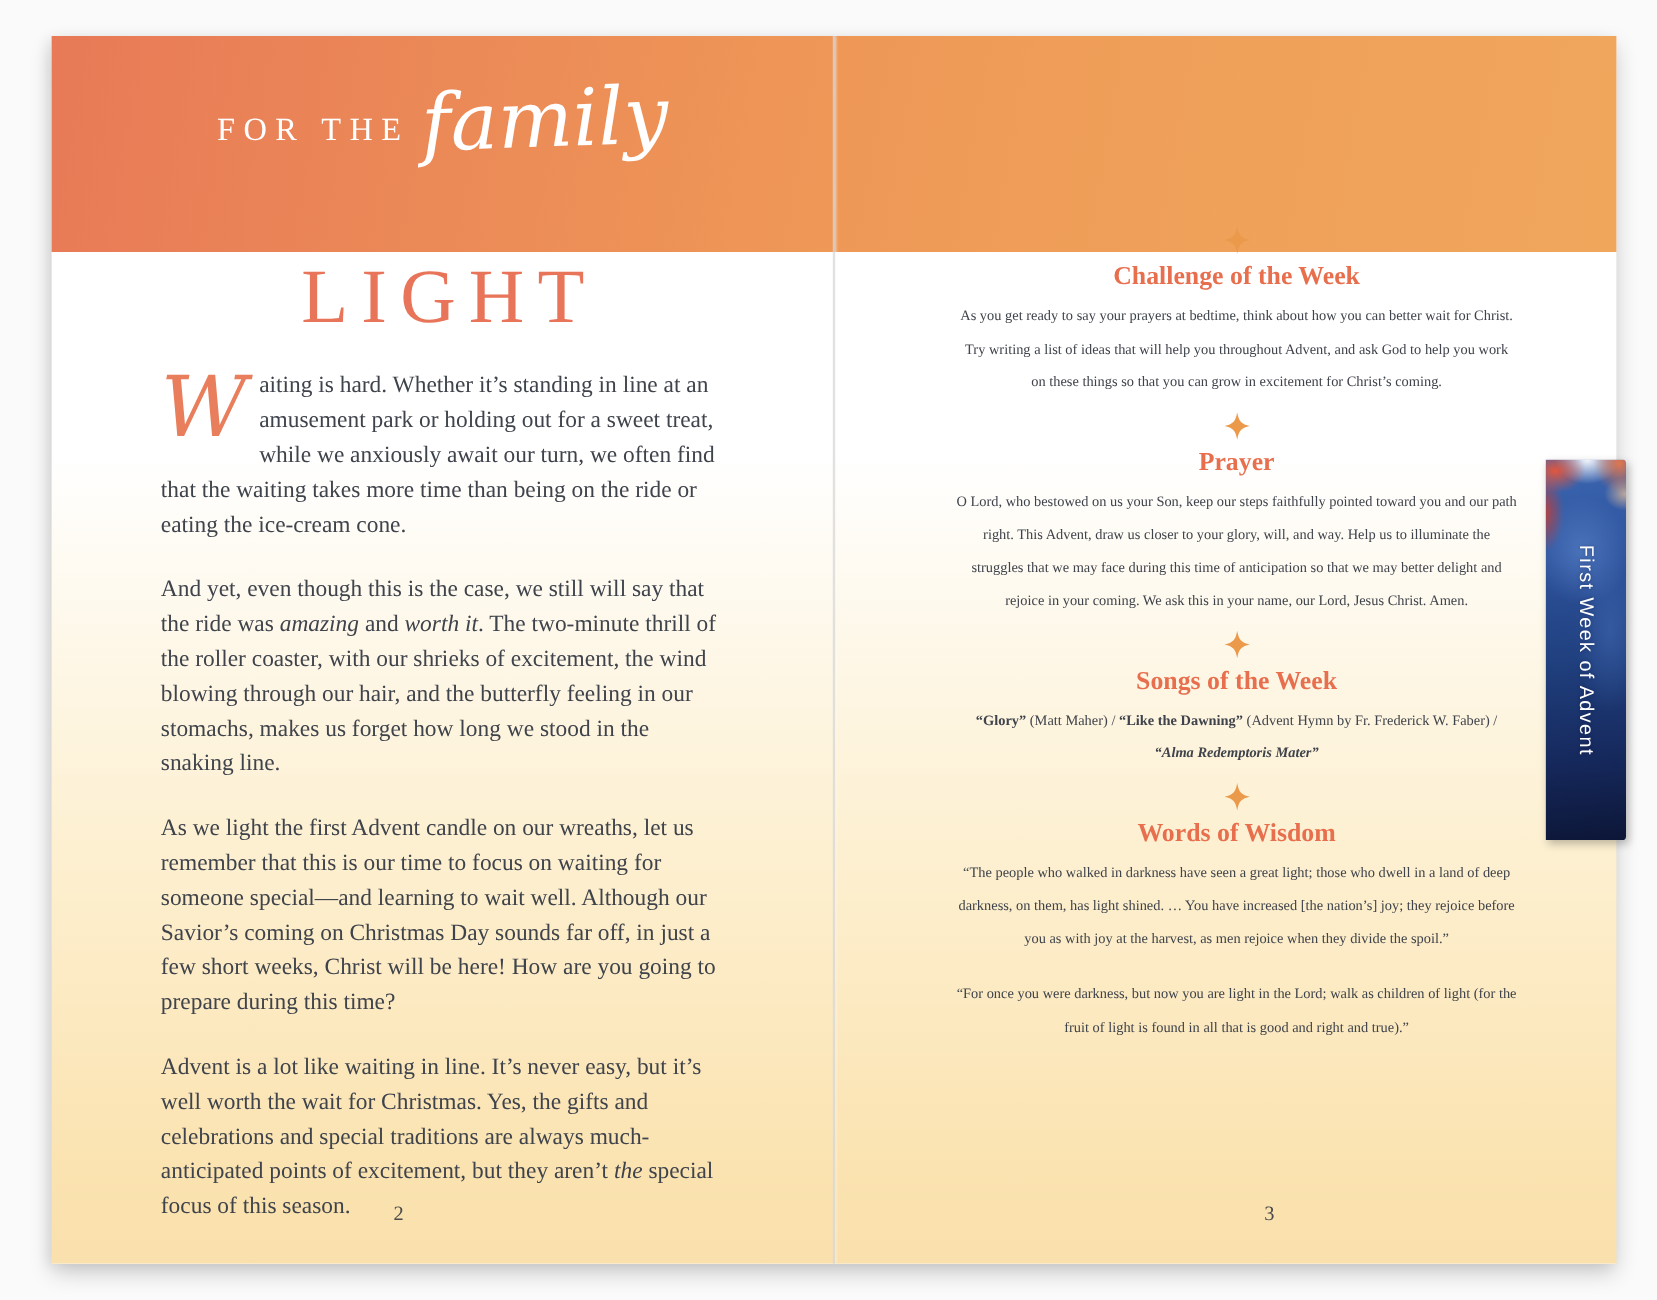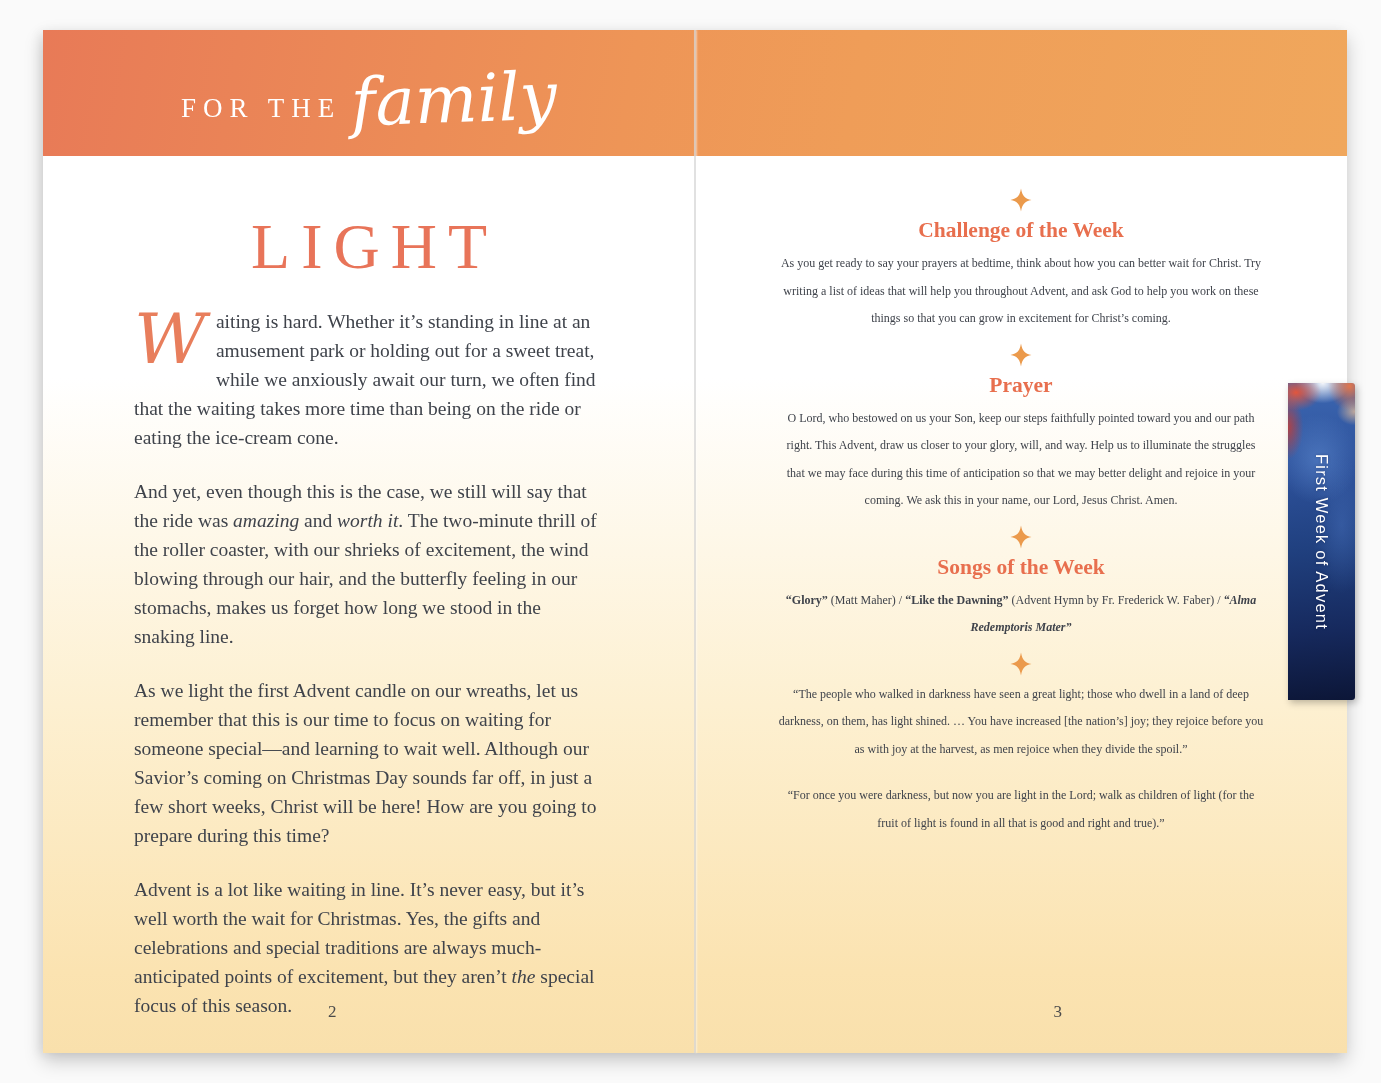--- a/index.html
+++ b/index.html
@@ -10,21 +10,21 @@
     position:relative;
     overflow:hidden;
   }
   .spread {
     position:absolute; left:43px; top:30px;
     width:1304px; height:1023px;
     box-shadow:0 8px 18px rgba(0,0,0,0.20), -4px 2px 10px rgba(0,0,0,0.06);
     background:linear-gradient(180deg,#ffffff 0%,#ffffff 34%,#fdf0d1 66%,#fbe3b1 92%,#f9e0ac 100%);
   }
   .header-band {
-    position:absolute; left:0; top:0; width:100%; height:126px;
+    position:absolute; left:0; top:0; width:100%; height:180px;
     background:linear-gradient(100deg,#e87a57 0%,#ee9557 45%,#ef9d58 62%,#f0a75c 100%);
   }
   .header-title {
     position:absolute; left:0; top:0; width:652px; height:142px;
     display:flex; align-items:center; justify-content:center;
   }
   .eyebrow {
     color:#ffffff; font-family:"Liberation Serif", serif;
     font-size:27px; letter-spacing:7px; font-weight:400;
     margin-top:14px;
@@ -52,21 +52,21 @@
   .body-copy p { margin-bottom:25px; }
   .body-copy i { font-style:italic; }
   .dropcap {
     float:left; font-family:"DejaVu Serif", serif; font-style:italic;
     font-size:70px; line-height:50px; height:56px;
     color:#e87e5c; margin:7px 10px 0 0;
   }
 
   
   .rp-content { width:486px; margin:16px auto 0; text-align:center; }
-  .rp-section { margin-bottom:10px; }
+  .rp-section { margin-bottom:10px;margin-left:19px; }
   .star { display:block; margin:6px auto 5px; }
   .rp-heading {
     font-family:"Liberation Serif", serif; font-weight:700;
     font-size:21.5px; line-height:26px; color:#e86f4e; margin-bottom:7px;
   }
   .rp-body {
     font-size:12px; line-height:27.5px; color:#3f434b;
   }
   .rp-body b { font-weight:700; }
   .rp-body .bi { font-weight:700; font-style:italic; }
@@ -159,20 +159,21 @@
             <path d="M12 0.5 C13.3 8.6 16.2 11.7 23.5 13 C16.2 14.3 13.3 17.4 12 25.5 C10.7 17.4 7.8 14.3 0.5 13 C7.8 11.7 10.7 8.6 12 0.5 Z" fill="#eb9a4c"></path>
           </svg>
           <h2 class="rp-heading">Songs of the Week</h2>
           <p class="rp-body"><b>“Glory”</b><span> (Matt Maher) / </span><b>“Like the Dawning”</b><span> (Advent Hymn by Fr. Frederick W. Faber) / </span><span class="bi">“Alma Redemptoris Mater”</span></p>
         </section>
 
         <section class="rp-section">
           <svg class="star" width="22" height="24" viewBox="0 0 24 26">
             <path d="M12 0.5 C13.3 8.6 16.2 11.7 23.5 13 C16.2 14.3 13.3 17.4 12 25.5 C10.7 17.4 7.8 14.3 0.5 13 C7.8 11.7 10.7 8.6 12 0.5 Z" fill="#eb9a4c"></path>
           </svg>
+          <h2 class="rp-heading">Words of Wisdom</h2>
           <div class="quote-group">
             <p class="rp-body">“The people who walked in darkness have seen a great light; those who dwell in a land of deep darkness, on them, has light shined. … You have increased [the nation’s] joy; they rejoice before you as with joy at the harvest, as men rejoice when they divide the spoil.”</p>
           </div>
           <div class="quote-group">
             <p class="rp-body">“For once you were darkness, but now you are light in the Lord; walk as children of light (for the fruit of light is found in all that is good and right and true).”</p>
           </div>
         </section>
 
       </div>
       <div class="pagenum pr">3</div>

